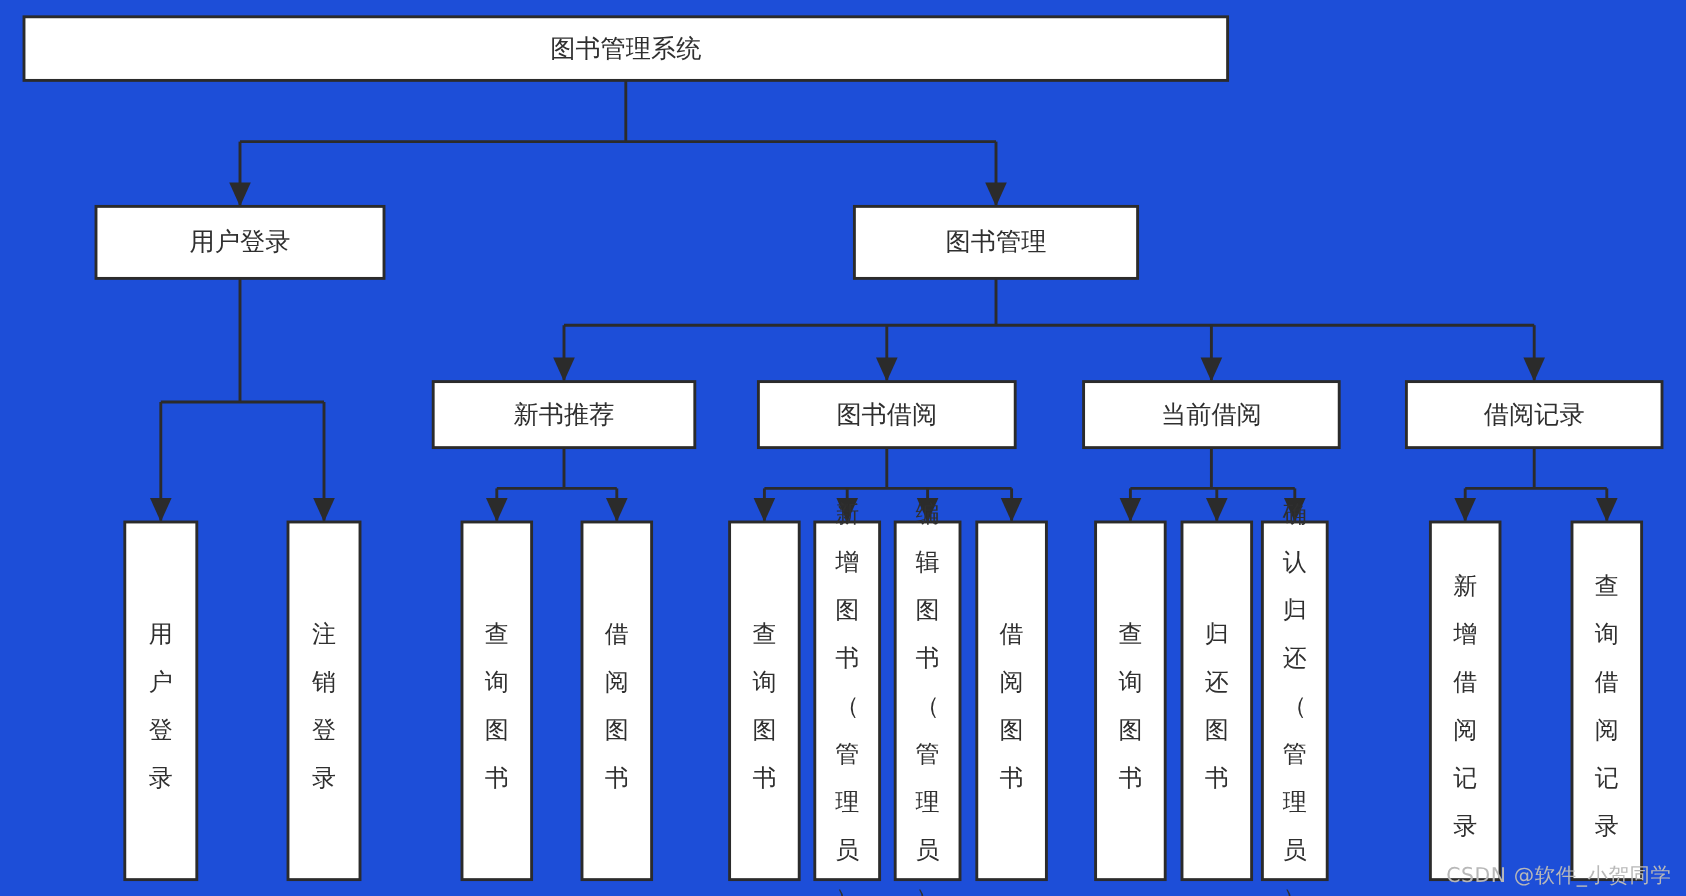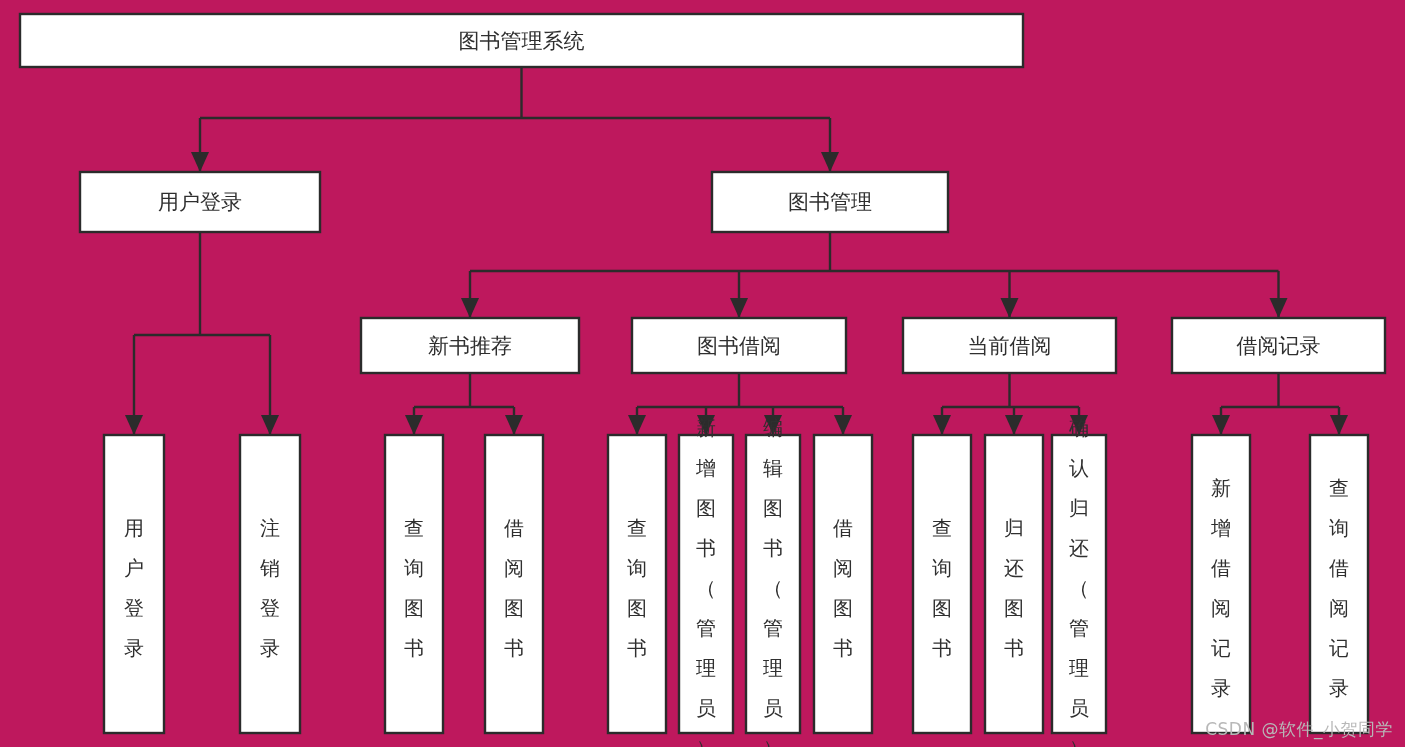--- a/index.html
+++ b/index.html
@@ -11,21 +11,21 @@
   body {
     width: 1405px;
     height: 747px;
     font-family: "DejaVu Sans", "Liberation Sans", sans-serif;
     overflow: hidden;
   }
   #diagram-root {
     position: relative;
     width: 1405px;
     height: 747px;
-    background: #be185d;
+    background: #1d4ed8;
   }
   svg#tree-svg {
     position: absolute;
     left: 0;
     top: 0;
     width: 1405px;
     height: 747px;
     display: block;
   }
   .node-box {

